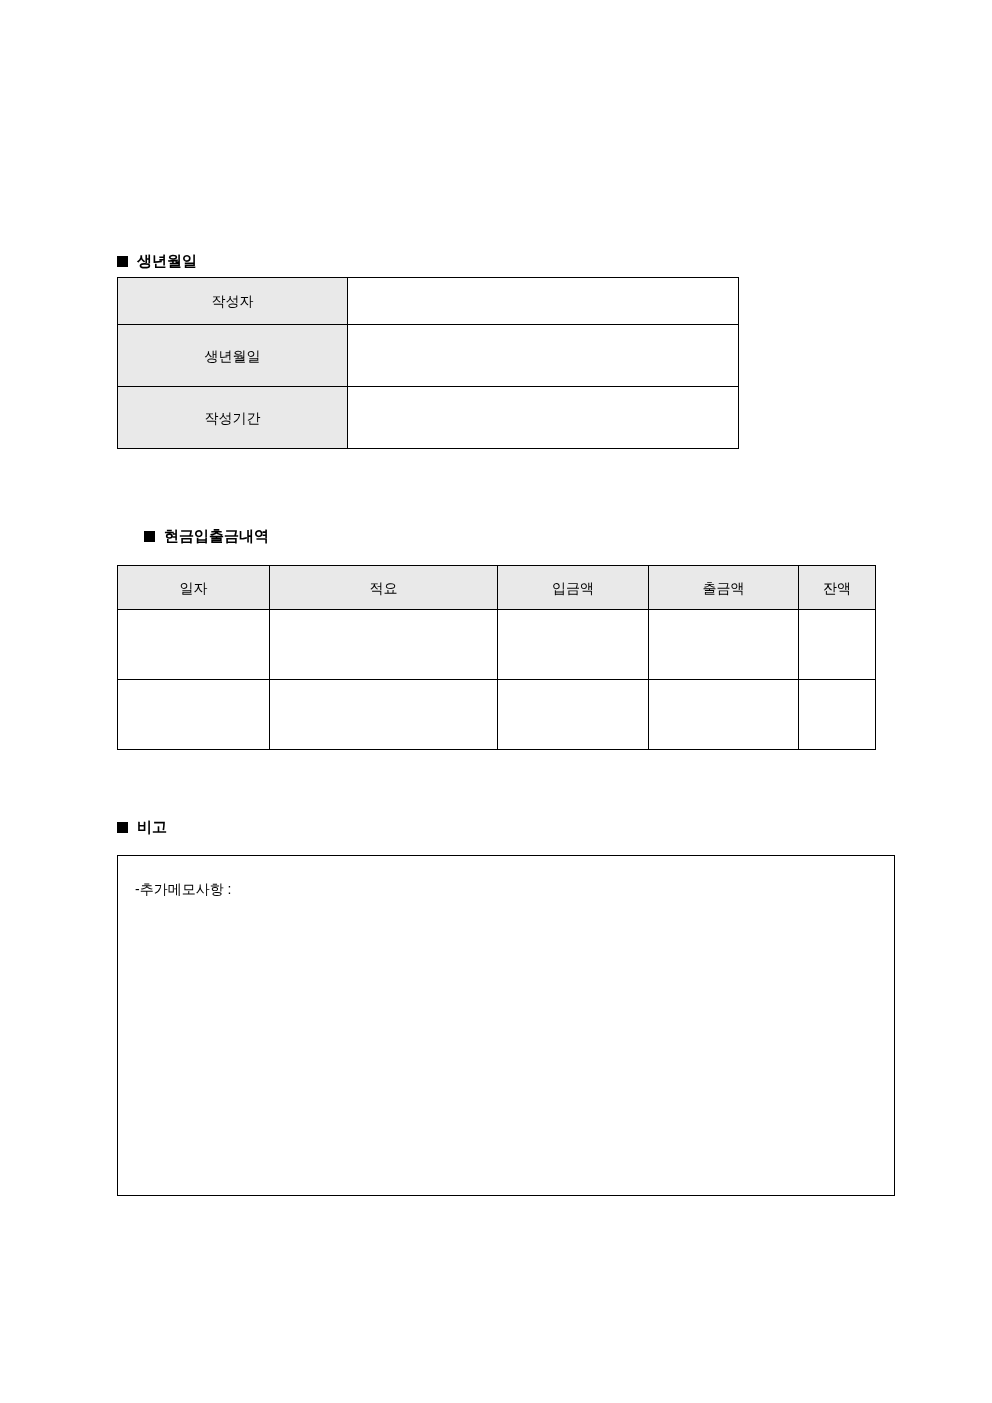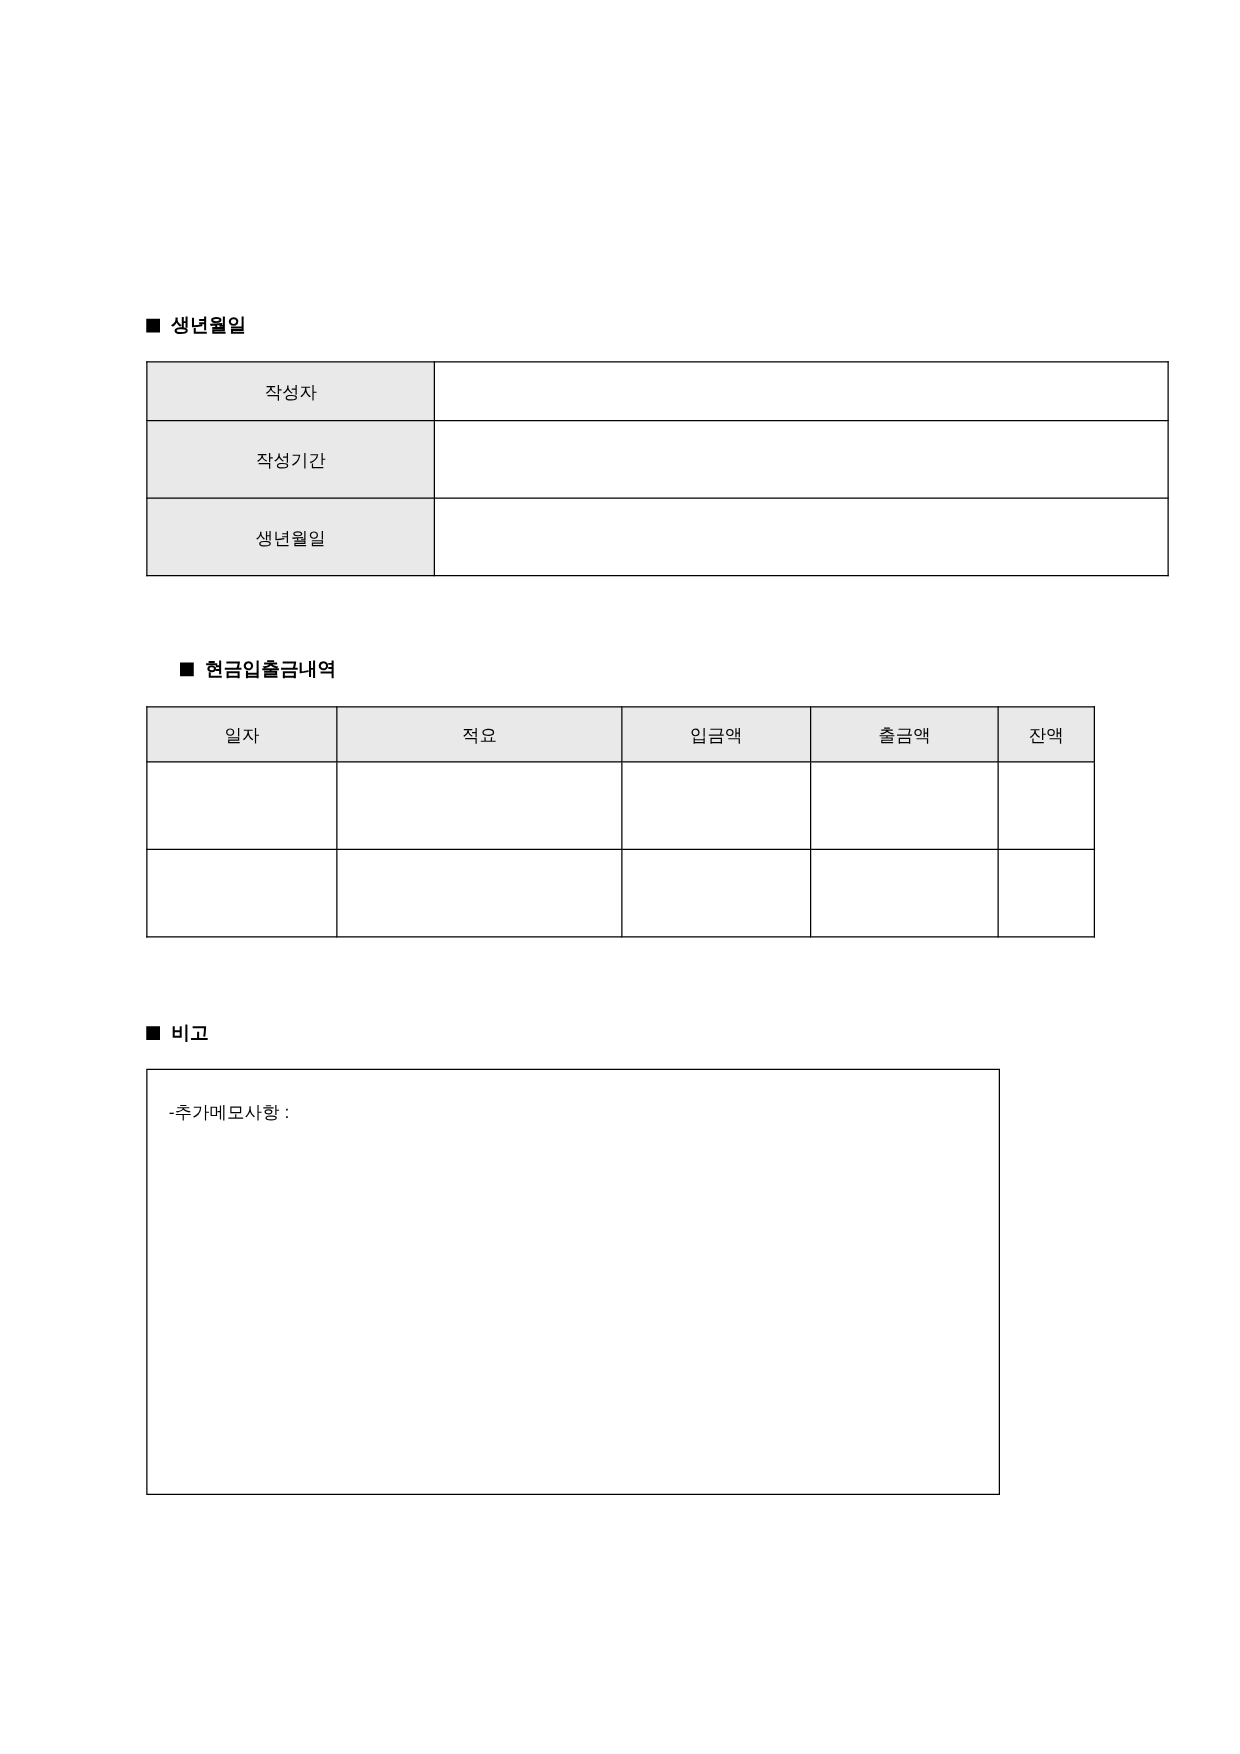--- a/index.html
+++ b/index.html
@@ -73,22 +73,22 @@
     font-weight: normal;
     font-size: 14px;
     text-align: center;
     vertical-align: middle;
     line-height: 20px;
   }
 
   
   #basic-info-table {
     left: 117px;
-    top: 289px;
-    width: 818px;
+    top: 277px;
+    width: 622px;
   }
   #basic-info-table td.label-cell {
     width: 229px;
     background: #e9e9e9;
   }
   #basic-info-table td.value-cell {
     background: #ffffff;
   }
   #basic-info-table tr.row-short td { height: 46px; }
   #basic-info-table tr.row-tall  td { height: 61px; }
@@ -111,21 +111,21 @@
   #cash-table col.col-desc    { width: 228px; }
   #cash-table col.col-deposit { width: 151px; }
   #cash-table col.col-draw    { width: 150px; }
   #cash-table col.col-balance { width: 77px; }
 
   
   #remarks-box {
     position: absolute;
     left: 117px;
     top: 855px;
-    width: 683px;
+    width: 778px;
     height: 341px;
     border: 1px solid #000000;
     background: #ffffff;
     box-sizing: border-box;
   }
   #remarks-memo-label {
     position: absolute;
     left: 17px;
     top: 23px;
     font-size: 14px;
@@ -143,25 +143,25 @@
     <span class="bullet"></span><span>생년월일</span>
   </div>
 
   <table class="form-table" id="basic-info-table">
     <tbody>
       <tr class="row-short">
         <td class="label-cell">작성자</td>
         <td class="value-cell"></td>
       </tr>
       <tr class="row-tall">
+        <td class="label-cell">생년월일</td>
+        <td class="value-cell"></td>
+      </tr>
+      <tr class="row-tall">
         <td class="label-cell">작성기간</td>
-        <td class="value-cell"></td>
-      </tr>
-      <tr class="row-tall">
-        <td class="label-cell">생년월일</td>
         <td class="value-cell"></td>
       </tr>
     </tbody>
   </table>
 
   <div class="section-heading" id="heading-cash">
     <span class="bullet"></span><span>현금입출금내역</span>
   </div>
 
   <table class="form-table" id="cash-table">

